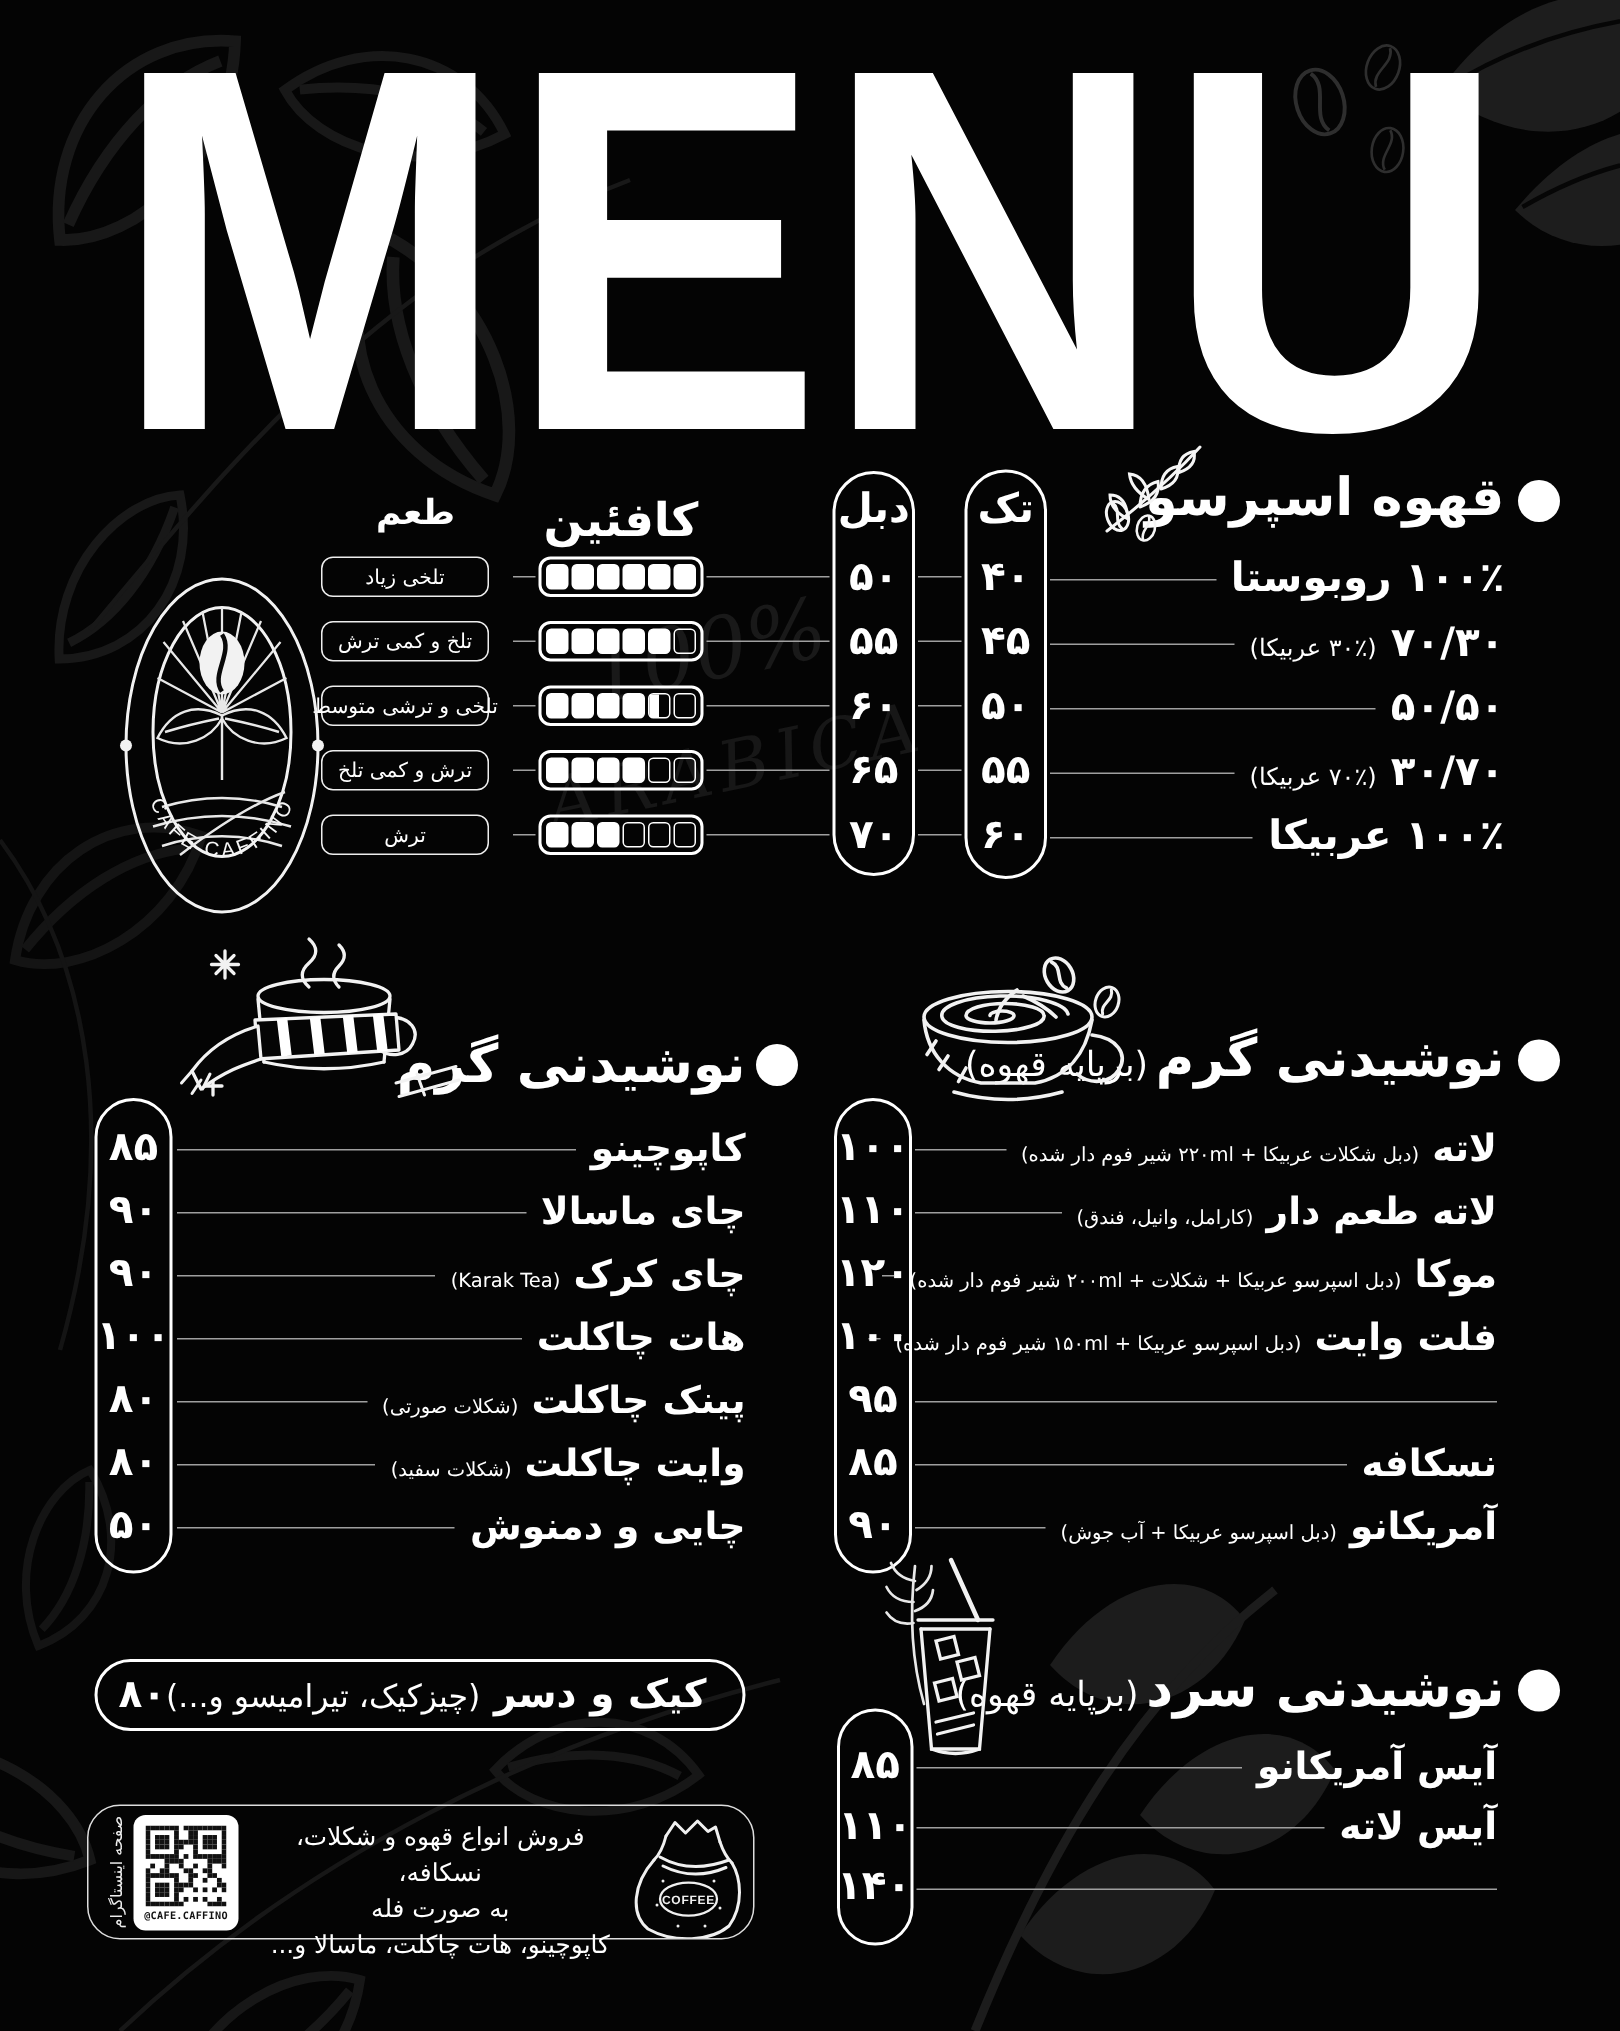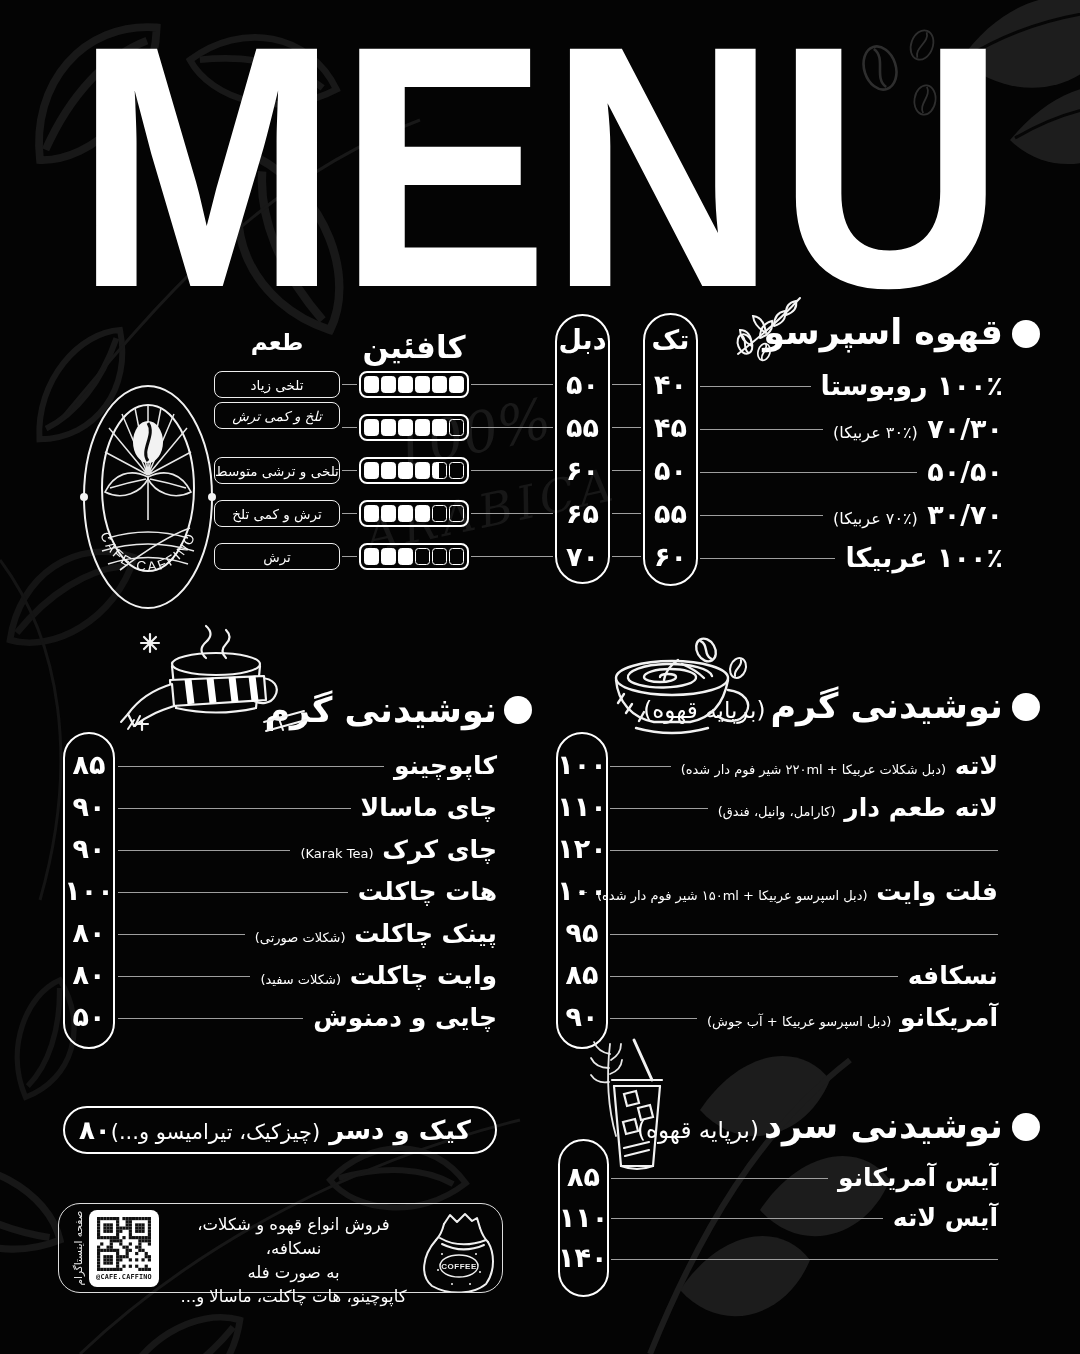--- a/index.html
+++ b/index.html
@@ -21,21 +21,21 @@
   .num{text-align:center;font-weight:bold;font-size:27px;line-height:30px;}
   .colhead{font-weight:bold;text-align:center;}
   
   .cells{display:flex;gap:2px;padding:3px;border:2px solid #fff;border-radius:8px;
          height:27px;width:110px;box-sizing:border-box;}
   .cell{width:15px;border:1.5px solid #fff;border-radius:3.5px;box-sizing:border-box;}
   .cell.full{background:#fff;}
   .cell.half{background:linear-gradient(90deg,#fff 0 50%,rgba(0,0,0,0) 50%);}
   
   .taste{border:1.5px solid #eee;border-radius:8px;display:flex;align-items:center;
-         justify-content:center;direction:rtl;font-size:13.5px;height:27px;width:126px;
+         justify-content:center;direction:rtl;font-size:13.5px;height:27px;width:112px;
          box-sizing:border-box;padding:0 6px;white-space:nowrap;text-align:right;}
   
   .bullet{width:28px;height:28px;border-radius:50%;background:#fff;}
   .sect{direction:rtl;white-space:nowrap;margin-left:44px;}
   .sect b{font-size:35px;}
   .sect .sub{font-size:23px;font-weight:normal;}
   
   .dessert{display:flex;direction:rtl;align-items:center;justify-content:space-between;
            border:2px solid #fff;border-radius:26px;box-sizing:border-box;padding:0 24px;}
   .dessert .nm{font-size:26px;}
@@ -182,21 +182,21 @@
     <div class="abs num" style="left: 643px; width: 55px; top: 413px;">۴۵</div>
     <div class="abs num" style="left: 555px; width: 55px; top: 413px;">۵۵</div>
     <div class="abs cells" style="left: 359px; top: 414px;">
       <i class="cell full"></i>
       <i class="cell full"></i>
       <i class="cell full"></i>
       <i class="cell full"></i>
       <i class="cell full"></i>
       <i class="cell empty"></i>
     </div>
-    <div class="abs taste" style="left: 214px; top: 402px; font-style: italic;">
+    <div class="abs taste" style="left: 214px; top: 414px;">
       <span>تلخ و کمی ترش</span>
     </div>
     <i class="conn abs" style="left: 612px; width: 29px; top: 427px;"></i>
     <i class="conn abs" style="left: 471px; width: 82px; top: 427px;"></i>
     <i class="conn abs" style="left: 342px; width: 15px; top: 427px;"></i>
 
     <div class="abs itemrow esp" style="left: 700px; width: 303px; top: 454px;">
       <span class="nm"><b>۵۰/۵۰</b> <small></small></span>
       <i class="conn"></i>
     </div>
@@ -321,20 +321,21 @@
     </div>
     <div class="abs num" style="left: 556px; width: 52px; top: 750px;">۱۰۰</div>
 
     <div class="abs itemrow" style="left: 610px; width: 388px; top: 790px;">
       <span class="nm"><b>لاته طعم دار</b> <small>(کارامل، وانیل، فندق)</small></span>
       <i class="conn"></i>
     </div>
     <div class="abs num" style="left: 556px; width: 52px; top: 792px;">۱۱۰</div>
 
     <div class="abs itemrow" style="left: 610px; width: 388px; top: 832px;">
+      <span class="nm"><b>موکا</b> <small>(دبل اسپرسو عربیکا + شکلات + ۲۰۰ml شیر فوم دار شده)</small></span>
       <i class="conn"></i>
     </div>
     <div class="abs num" style="left: 556px; width: 52px; top: 834px;">۱۲۰</div>
 
     <div class="abs itemrow" style="left: 610px; width: 388px; top: 874px;">
       <span class="nm"><b>فلت وایت</b> <small>(دبل اسپرسو عربیکا + ۱۵۰ml شیر فوم دار شده)</small></span>
       <i class="conn"></i>
     </div>
     <div class="abs num" style="left: 556px; width: 52px; top: 876px;">۱۰۰</div>
 

